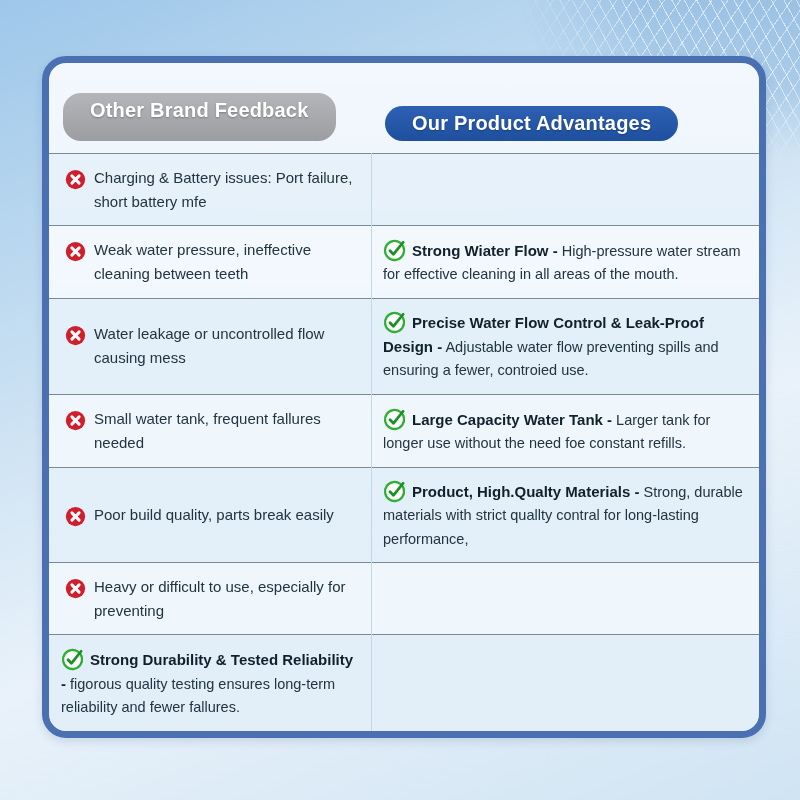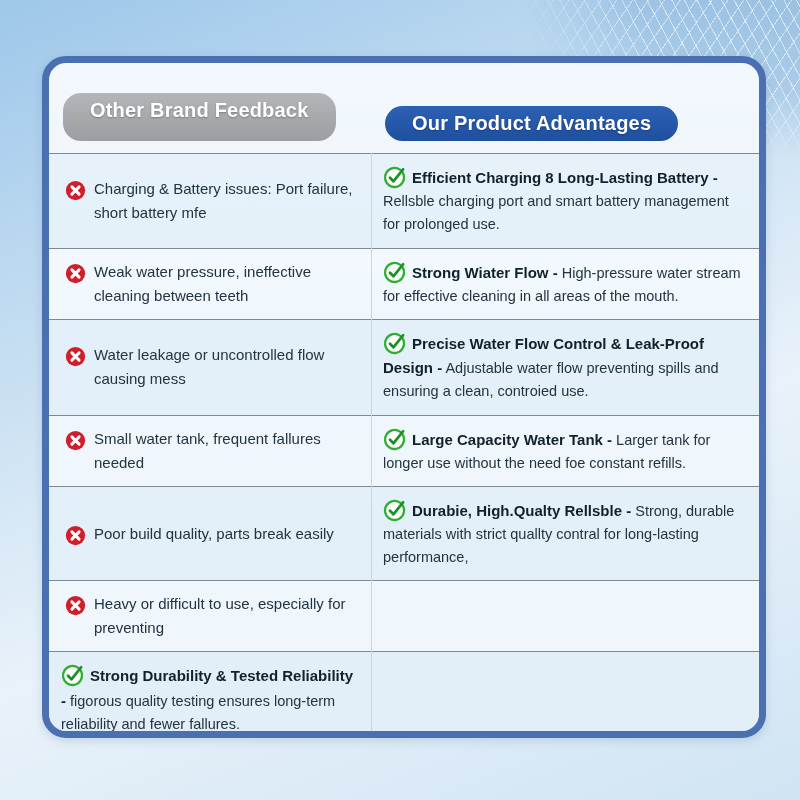--- a/index.html
+++ b/index.html
@@ -82,29 +82,20 @@
   <div class="row">
     <div class="cell left">
       <span class="xicon">
         <svg viewBox="0 0 24 24">
           <circle cx="12" cy="12" r="11" fill="#cf1f2c"></circle>
           <path d="M7.9 7.9 L16.1 16.1 M16.1 7.9 L7.9 16.1" stroke="#ffffff" stroke-width="3.4" stroke-linecap="round"></path>
         </svg>
       </span>
       <span class="neg-text">Charging &amp; Battery issues: Port failure, short battery mfe</span>
     </div>
-    <div class="cell right">
-      <span class="cicon">
-        <svg viewBox="0 0 26 26">
-          <circle cx="12.5" cy="13.5" r="10.3" fill="#fdfffd" stroke="#2fae33" stroke-width="2.5" transform="rotate(-10 12.5 13.5)"></circle>
-          <path d="M7.6 13.9 L11.3 17.7 L21.8 4.6" fill="none" stroke="#1d8f28" stroke-width="3" stroke-linecap="round" stroke-linejoin="round"></path>
-        </svg>
-      </span><b class="adv-title">Efficient Charging 8 Long-Lasting Battery -</b>
-      <span class="adv-desc">Rellsble charging port and smart battery management for prolonged use.</span>
-    </div>
   </div>
 
   <div class="row">
     <div class="cell left">
       <span class="xicon">
         <svg viewBox="0 0 24 24">
           <circle cx="12" cy="12" r="11" fill="#cf1f2c"></circle>
           <path d="M7.9 7.9 L16.1 16.1 M16.1 7.9 L7.9 16.1" stroke="#ffffff" stroke-width="3.4" stroke-linecap="round"></path>
         </svg>
       </span>
@@ -131,21 +122,21 @@
       </span>
       <span class="neg-text">Water leakage or uncontrolled flow causing mess</span>
     </div>
     <div class="cell right">
       <span class="cicon">
         <svg viewBox="0 0 26 26">
           <circle cx="12.5" cy="13.5" r="10.3" fill="#fdfffd" stroke="#2fae33" stroke-width="2.5" transform="rotate(-10 12.5 13.5)"></circle>
           <path d="M7.6 13.9 L11.3 17.7 L21.8 4.6" fill="none" stroke="#1d8f28" stroke-width="3" stroke-linecap="round" stroke-linejoin="round"></path>
         </svg>
       </span><b class="adv-title">Precise Water Flow Control &amp; Leak-Proof Design -</b>
-      <span class="adv-desc">Adjustable water flow preventing spills and ensuring a clean, controied use.</span>
+      <span class="adv-desc">Adjustable water flow preventing spills and ensuring a fewer, controied use.</span>
     </div>
   </div>
 
   <div class="row">
     <div class="cell left">
       <span class="xicon">
         <svg viewBox="0 0 24 24">
           <circle cx="12" cy="12" r="11" fill="#cf1f2c"></circle>
           <path d="M7.9 7.9 L16.1 16.1 M16.1 7.9 L7.9 16.1" stroke="#ffffff" stroke-width="3.4" stroke-linecap="round"></path>
         </svg>
@@ -172,21 +163,21 @@
         </svg>
       </span>
       <span class="neg-text">Poor build quality, parts break easily</span>
     </div>
     <div class="cell right">
       <span class="cicon">
         <svg viewBox="0 0 26 26">
           <circle cx="12.5" cy="13.5" r="10.3" fill="#fdfffd" stroke="#2fae33" stroke-width="2.5" transform="rotate(-10 12.5 13.5)"></circle>
           <path d="M7.6 13.9 L11.3 17.7 L21.8 4.6" fill="none" stroke="#1d8f28" stroke-width="3" stroke-linecap="round" stroke-linejoin="round"></path>
         </svg>
-      </span><b class="adv-title">Durabie, High.Qualty Rellsble -</b>
+      </span><b class="adv-title">Product, High.Qualty Materials -</b>
       <span class="adv-desc">Strong, durable materials with strict quallty contral for long-lasting performance,</span>
     </div>
   </div>
 
   <div class="row">
     <div class="cell left">
       <span class="xicon">
         <svg viewBox="0 0 24 24">
           <circle cx="12" cy="12" r="11" fill="#cf1f2c"></circle>
           <path d="M7.9 7.9 L16.1 16.1 M16.1 7.9 L7.9 16.1" stroke="#ffffff" stroke-width="3.4" stroke-linecap="round"></path>

